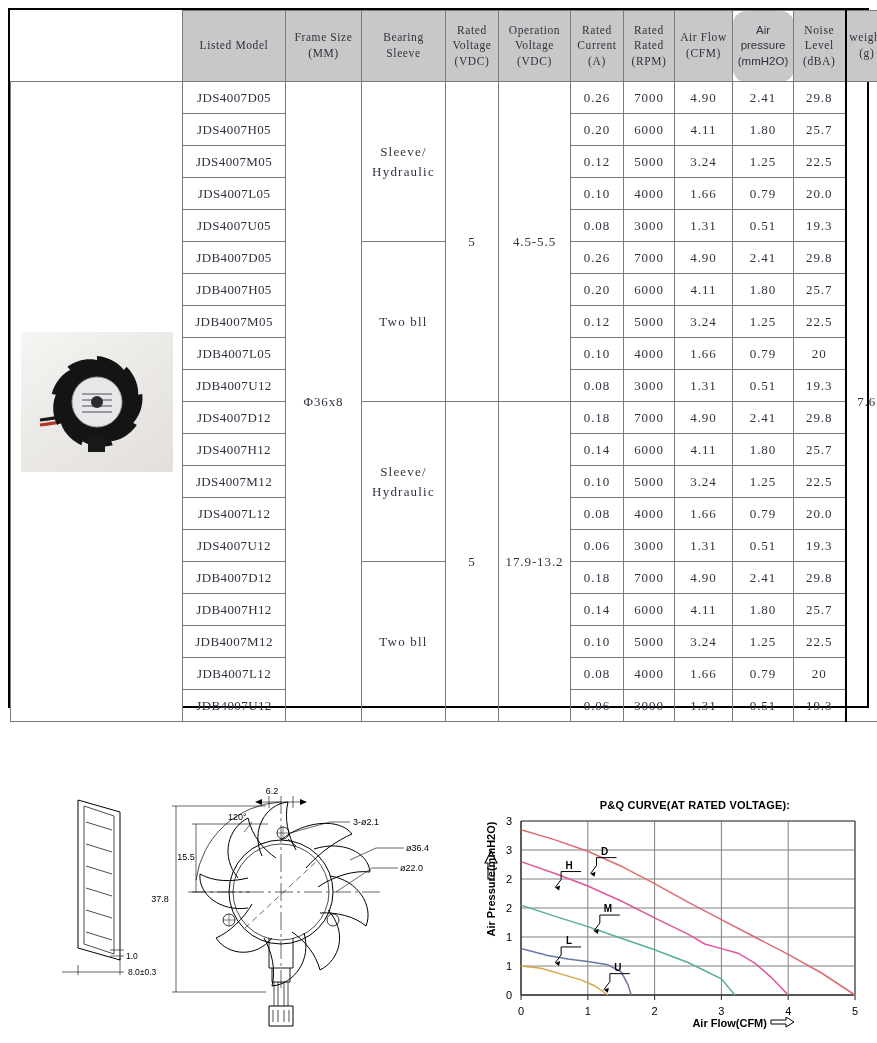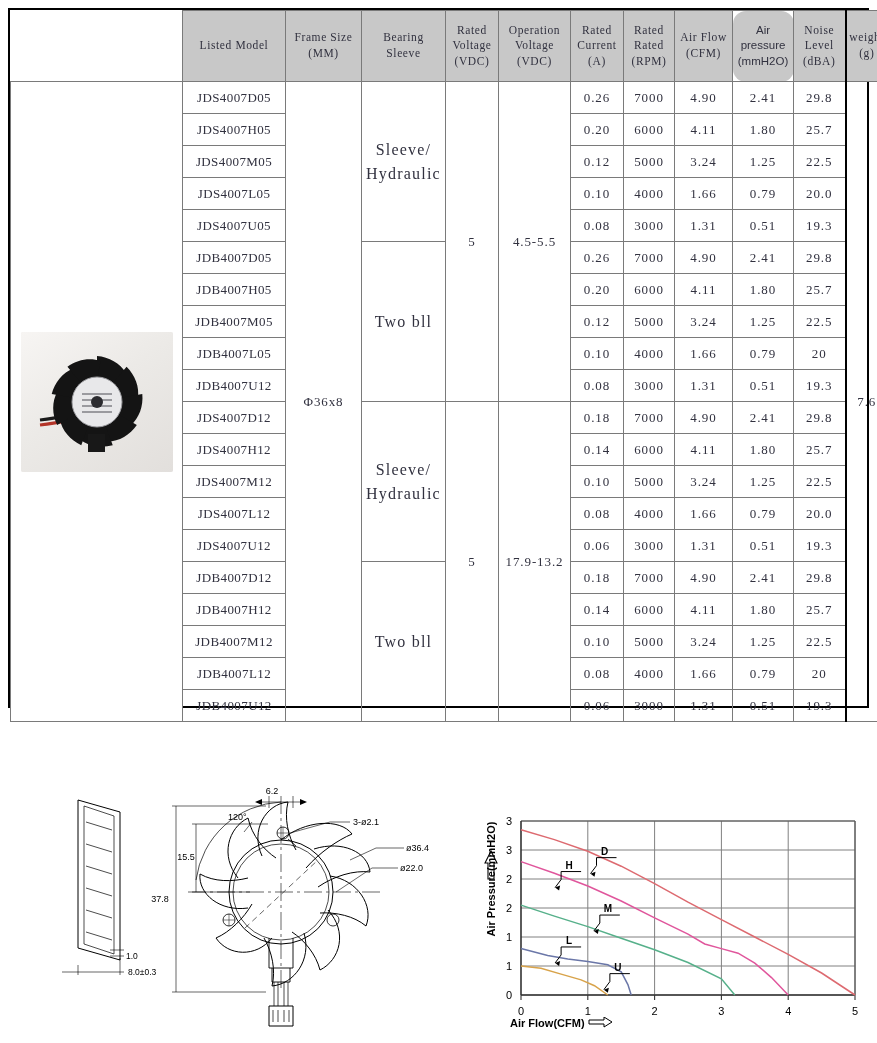--- a/index.html
+++ b/index.html
@@ -21,21 +21,21 @@
   }
   th.hdr{
     background:#c8c8c8;font-weight:normal;
     font-size:11.5px;line-height:1.35;letter-spacing:.6px;
     height:70px;
   }
   th.hdr.sans{font-family:"Liberation Sans",sans-serif;letter-spacing:0;font-size:11.5px;border-radius:13px;}
   td.model{font-size:13px;letter-spacing:.4px;height:31px;border-radius:16px;}
   td.num{font-size:13px;letter-spacing:.9px;}
   td.mid{font-size:13px;letter-spacing:.9px;}
-  td.bearing{font-size:16px;line-height:1.5;letter-spacing:1.2px;margin-top:22px;}
+  td.bearing{font-size:13px;line-height:1.5;letter-spacing:1.2px;margin-top:22px;}
   td.photocell{border-left:none;border-top:none;border-bottom:none;
     background:#fff;vertical-align:middle;}
   .colgrp{border-left:2px solid #000 !important;}
   .rowthick{border-top:1.6px solid #333 !important;}
   
   .photo-box{width:152px;height:140px;margin:0 auto;position:relative;
     background:#f0eeec;border-radius:2px;overflow:hidden;}
   .photo-bg{position:absolute;inset:0;
     background:linear-gradient(145deg,#f7f5f3 0%,#eceae7 45%,#e2dfdc 100%);}
   .fan-svg{position:absolute;left:50%;top:50%;transform:translate(-50%,-50%);}
@@ -50,21 +50,21 @@
     font-family:"Liberation Sans",sans-serif;font-weight:bold;font-size:11px;
     color:#000;letter-spacing:.2px;
   }
   .ylabel{
     position:absolute;left:-34px;top:78px;width:140px;
     transform:rotate(-90deg);transform-origin:center center;
     font-family:"Liberation Sans",sans-serif;font-weight:bold;font-size:11px;
     color:#000;text-align:center;
   }
   .xlabel{
-    position:absolute;left:55px;top:222px;width:290px;text-align:left;
+    position:absolute;left:55px;top:222px;width:290px;text-align:right;
     font-family:"Liberation Sans",sans-serif;font-weight:bold;font-size:11px;color:#000;
   }
   .tick{font-family:"Liberation Sans",sans-serif;font-size:11px;fill:#000;}
   .curvelbl{font-family:"Liberation Sans",sans-serif;font-size:10px;font-weight:bold;fill:#000;}
 </style>
 </head>
 <body>
 
 <div class="spec-wrap">
   <table class="spec">
@@ -428,20 +428,21 @@
     <text class="dwg-label-b" x="186" y="100" text-anchor="middle">15.5</text>
     <text class="dwg-label-b" x="160" y="142" text-anchor="middle">37.8</text>
     <text class="dwg-label-b" x="228" y="60">120°</text>
     <text class="dwg-label-b" x="353" y="65">3-ø2.1</text>
     <text class="dwg-label-b" x="406" y="91">ø36.4</text>
     <text class="dwg-label-b" x="400" y="111">ø22.0</text>
   </svg>
 </div>
 
 <div class="chart-box">
+  <div class="chart-title">P&amp;Q CURVE(AT RATED VOLTAGE):</div>
   <div class="ylabel">Air Pressure(mmH2O)</div>
   <div class="xlabel">
     <span>Air Flow(CFM)</span>
     <svg width="30" height="11" style="vertical-align:-1px">
       <path d="M1,3 L16,3 L16,0 L24,5 L16,10 L16,7 L1,7 Z" fill="none" stroke="#000" stroke-width="1"></path>
     </svg>
   </div>
   <svg width="422" height="248" viewBox="0 0 422 248" style="position:absolute;left:0;top:0;">
 
     <g>

